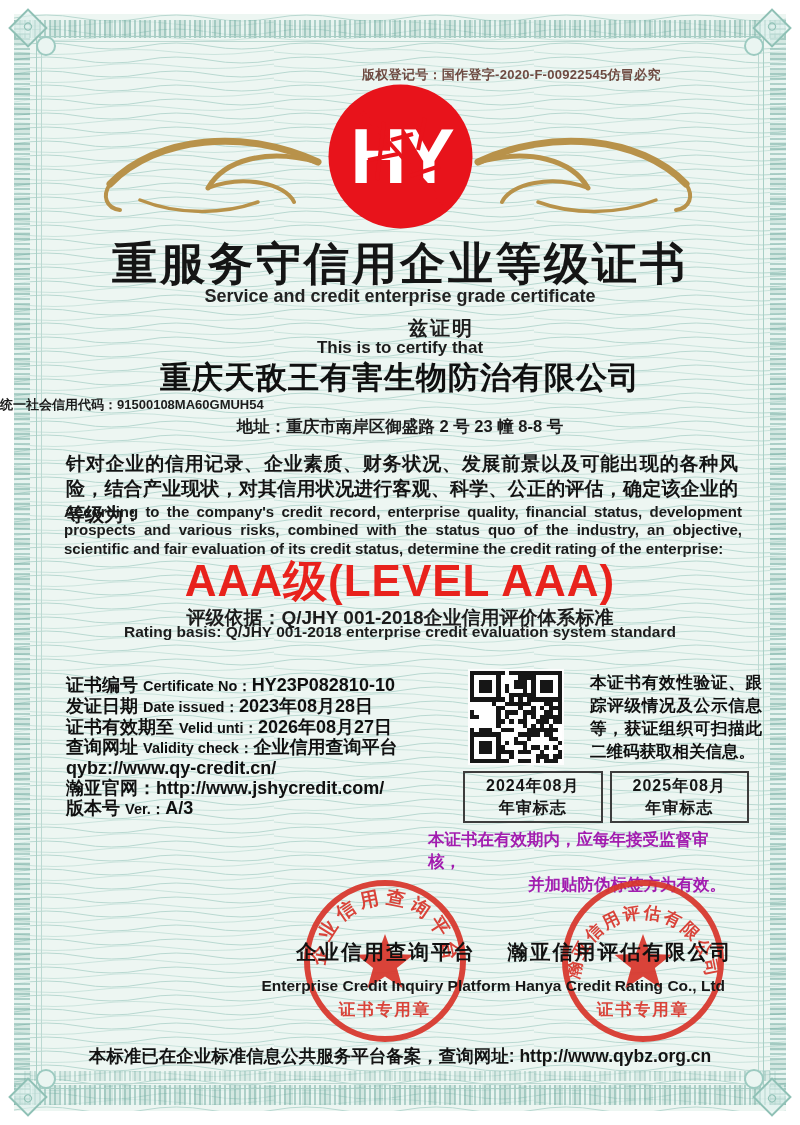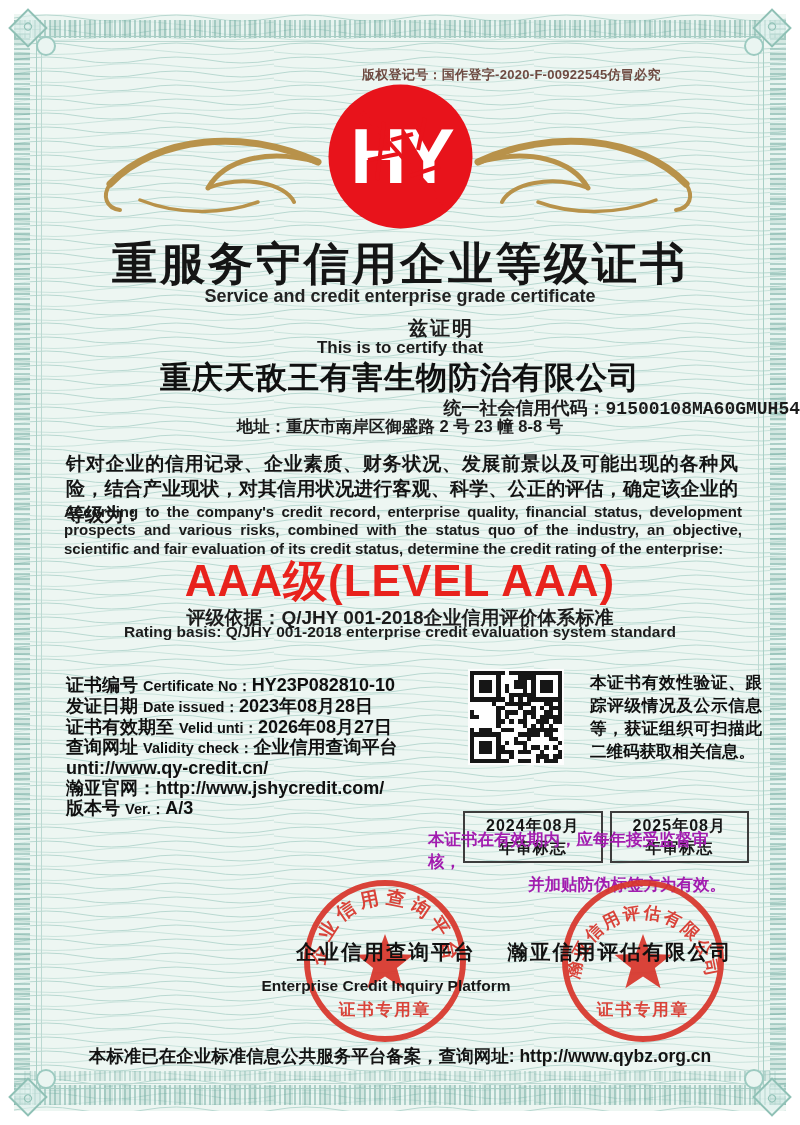--- a/index.html
+++ b/index.html
@@ -49,22 +49,22 @@
   .t-zh{position:absolute;top:234px;left:0;width:100%;text-align:center;z-index:3;
        font-size:45px;font-weight:800;letter-spacing:3px;color:#151515;}
   .t-en{position:absolute;top:286px;left:0;width:100%;text-align:center;z-index:3;
        font-size:18px;font-weight:600;color:#222;}
   .certify-zh{position:absolute;top:315px;left:0;width:100%;text-align:center;z-index:3;
        font-size:20px;font-weight:600;letter-spacing:2px;padding-left:41px;}
   .certify-en{position:absolute;top:338px;left:0;width:100%;text-align:center;z-index:3;
        font-size:17px;font-weight:600;}
   .company{position:absolute;top:357px;left:0;width:100%;text-align:center;z-index:3;
        font-size:31px;font-weight:800;letter-spacing:1px;color:#101010;}
-  .code{position:absolute;top:396px;left:0;width:100%;text-align:right;z-index:3;
-       font-size:18px;font-weight:700;font-family:Liberation Mono, monospace;}
+  .code{position:absolute;top:396px;left:0;width:100%;text-align:left;z-index:3;
+       font-size:13px;font-weight:700;}
   .addr{position:absolute;top:416px;left:0;width:100%;text-align:center;z-index:3;
        font-size:16.5px;font-weight:700;}
 
   
   .body-zh{position:absolute;top:451px;left:66px;width:672px;z-index:3;
        font-size:19px;font-weight:700;line-height:1.33;text-align:justify;color:#141414;}
   .body-en{position:absolute;top:503px;left:64px;width:678px;z-index:3;
        font-size:15px;font-weight:600;line-height:1.22;text-align:justify;color:#1a1a1a;}
   .rating{position:absolute;top:552px;left:0;width:100%;text-align:center;z-index:3;
        font-size:44px;font-weight:800;letter-spacing:1px;color:#e8221c;}
@@ -82,21 +82,21 @@
   .qr-wrap{position:absolute;left:468px;top:669px;width:96px;height:96px;z-index:3;
        background:#fdfdfd;padding:2px;box-sizing:border-box;}
   .qr{display:grid;width:100%;height:100%;grid-template-columns:repeat(21,1fr);
        grid-template-rows:repeat(21,1fr);background:#fff;}
   .qr div{background:#fff;}
   .qr div.f{background:#161616;}
   .qr-note{position:absolute;left:574px;top:671px;width:172px;z-index:3;
        font-size:16.5px;font-weight:700;line-height:1.40;text-align:justify;color:#0f0f0f;margin-left:16px;}
 
   
-  .years{position:absolute;left:463px;top:771px;width:286px;display:flex;gap:7px;z-index:3;margin-top:40px;}
+  .years{position:absolute;left:463px;top:771px;width:286px;display:flex;gap:7px;z-index:3;}
   .ybox{flex:1;border:2.5px solid #3d3d3d;height:48px;display:flex;flex-direction:column;
        justify-content:center;align-items:center;font-size:16px;font-weight:700;
        line-height:1.35;letter-spacing:1px;color:#161616;}
   .note{position:absolute;left:428px;top:829px;width:298px;z-index:3;font-size:16.5px;
        font-weight:700;line-height:1.35;color:#a21caf;font-family:Liberation Serif, serif;}
   .note .l2{text-align:right;}
 
   
   .stamp{position:absolute;width:170px;height:170px;z-index:3;opacity:.93;}
   .stamp.s1{left:300px;top:876px;}
@@ -212,21 +212,21 @@
     </div>
     <div class="row">
       <span>证书有效期至</span>
       <span class="en">Velid unti：</span><span>2026年08月27日</span>
     </div>
     <div class="row">
       <span>查询网址</span>
       <span class="en">Validity check：</span><span>企业信用查询平台</span>
     </div>
     <div class="row">
-      <span>unti://www.qy-credit.cn/</span>
+      <span>qybz://www.qy-credit.cn/</span>
     </div>
     <div class="row">
       <span>瀚亚官网：</span><span>http://www.jshycredit.com/</span>
     </div>
     <div class="row">
       <span>版本号</span>
       <span class="en">Ver.：</span><span>A/3</span>
     </div>
   </div>
 
@@ -714,16 +714,17 @@
     <polygon fill="#d8362c" points="85,58 92.3,77.9 113.5,78.7 96.9,91.9 102.6,112.3 85,100.5 67.4,112.3 73.1,91.9 56.5,78.7 77.7,77.9"></polygon>
     <text x="85" y="139" text-anchor="middle" font-size="16.5" font-weight="700" fill="#d8362c" letter-spacing="2" font-family="Liberation Sans, DejaVu Sans, sans-serif">证书专用章</text>
   </svg>
 
   <div class="org o1">
     <div class="zh">企业信用查询平台</div>
     <div class="en">Enterprise Credit Inquiry Platform</div>
   </div>
   <div class="org o2">
     <div class="zh">瀚亚信用评估有限公司</div>
+    <div class="en">Hanya Credit Rating Co., Ltd</div>
   </div>
 
   <div class="footer">本标准已在企业标准信息公共服务平台备案，查询网址: http://www.qybz.org.cn</div>
 </div>
 
 </body></html>

